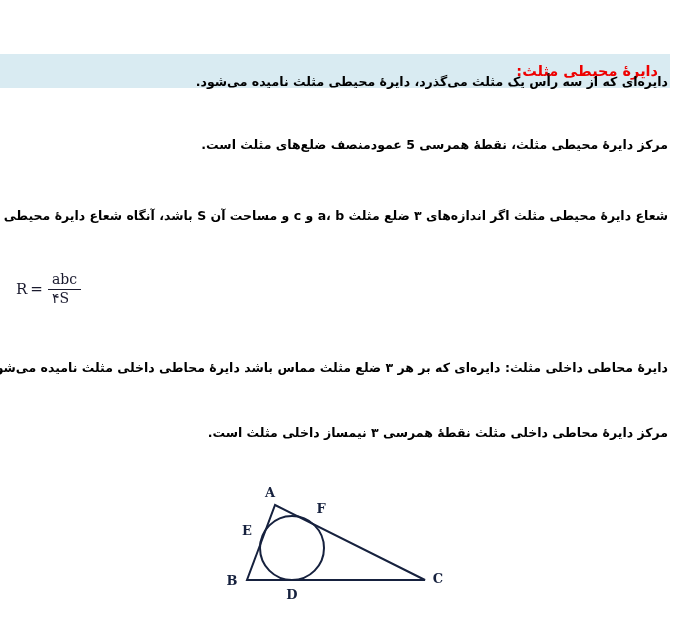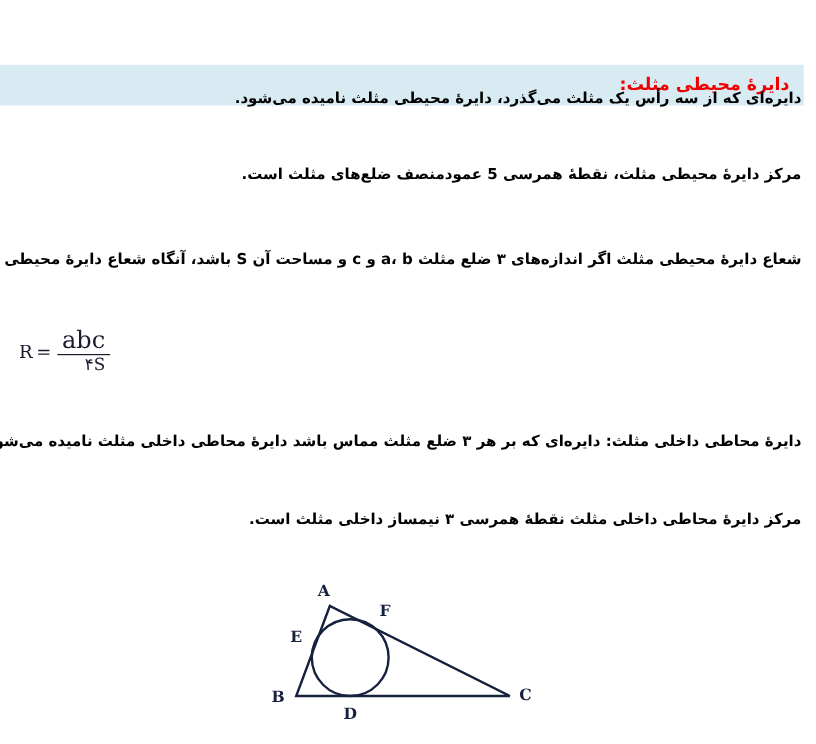--- a/index.html
+++ b/index.html
@@ -81,29 +81,29 @@
   }
   .frac {
     display: inline-flex;
     flex-direction: column;
     align-items: center;
     line-height: 1.12;
     vertical-align: middle;
   }
   .frac .num {
     padding: 0 4px 1px 4px;
-    font-size: 20px;
+    font-size: 14px;
   }
   .frac .den {
     border-top: 1.4px solid #1a1a2e;
     padding: 1px 4px 0 4px;
     font-size: 14px;
     width: 100%;
     box-sizing: border-box;
-    text-align: right;
+    text-align: left;
   }
 
   
   .figure {
     position: absolute;
     left: 210px;
     top: 482px;
     width: 250px;
     height: 130px;
   }

